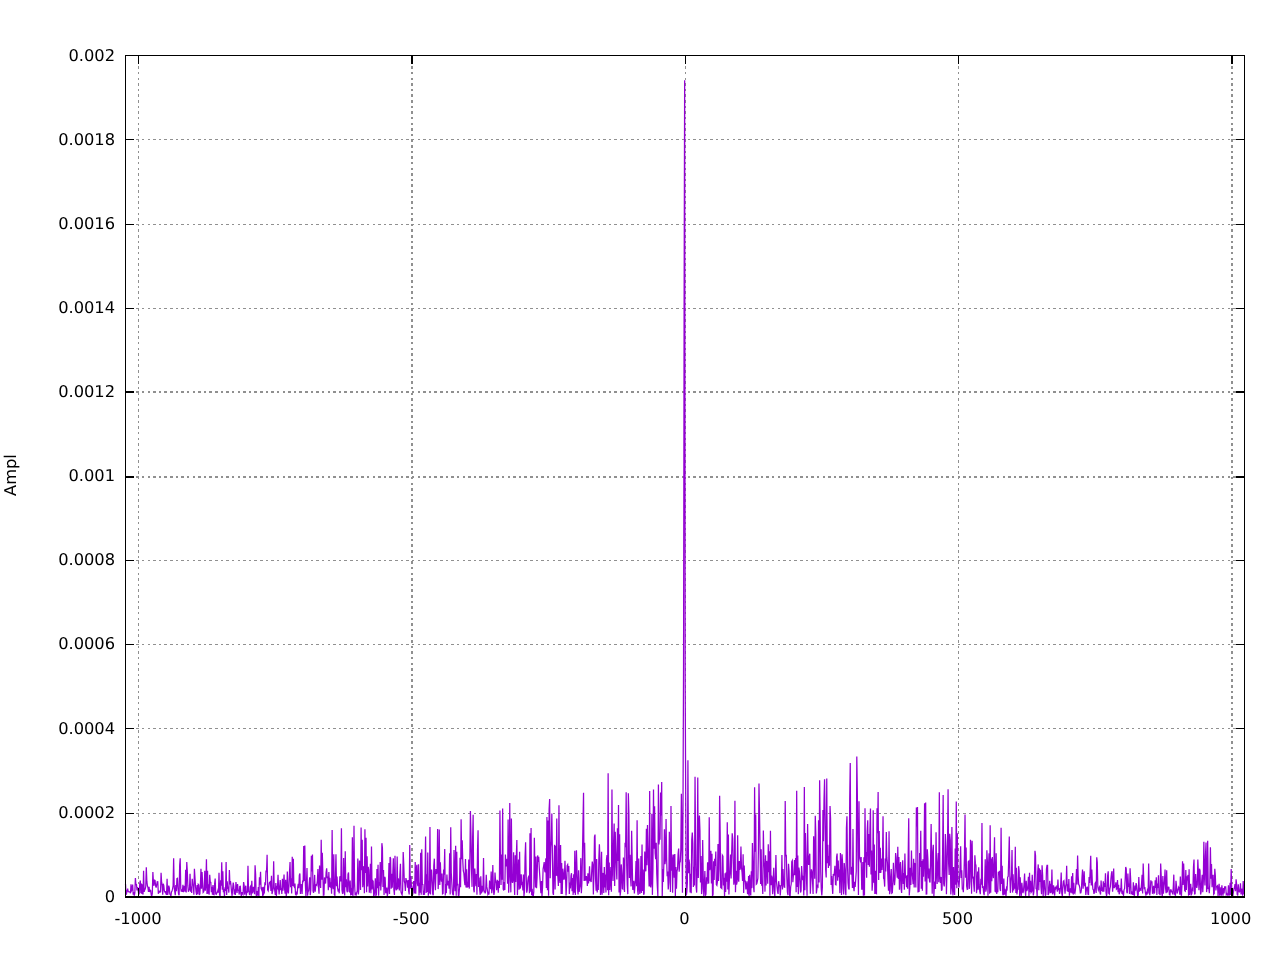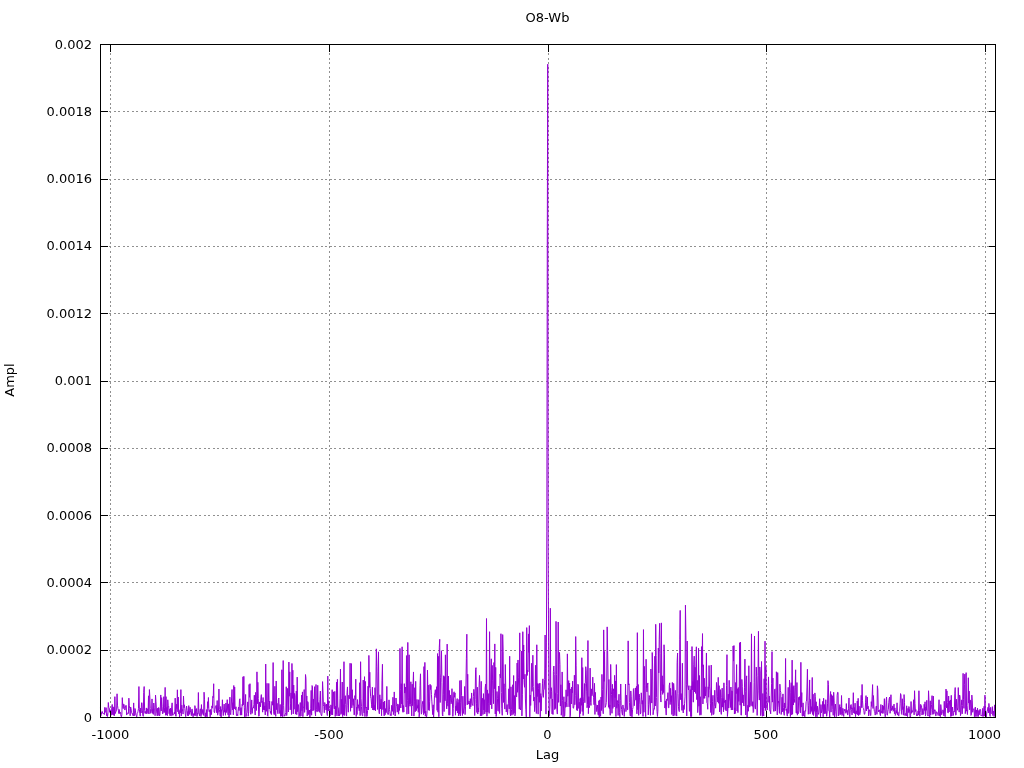--- a/index.html
+++ b/index.html
@@ -112,16 +112,14 @@
       <line x1="548.5" x2="548.5" y1="710.5" y2="717.5" stroke="#000000" shape-rendering="crispEdges"></line>
       <line x1="548.5" x2="548.5" y1="44.5" y2="51.5" stroke="#000000" shape-rendering="crispEdges"></line>
       <text x="547.5" y="739" text-anchor="middle" font-size="13px" fill="#000000">0</text>
       <line x1="766.5" x2="766.5" y1="710.5" y2="717.5" stroke="#000000" shape-rendering="crispEdges"></line>
       <line x1="766.5" x2="766.5" y1="44.5" y2="51.5" stroke="#000000" shape-rendering="crispEdges"></line>
       <text x="766.005859375" y="739" text-anchor="middle" font-size="13px" fill="#000000">500</text>
       <line x1="985.5" x2="985.5" y1="710.5" y2="717.5" stroke="#000000" shape-rendering="crispEdges"></line>
       <line x1="985.5" x2="985.5" y1="44.5" y2="51.5" stroke="#000000" shape-rendering="crispEdges"></line>
       <text x="984.51171875" y="739" text-anchor="middle" font-size="13px" fill="#000000">1000</text>
     </svg>
-  <div id="chart-title" class="axis-text">O8-Wb</div>
   <div id="y-axis-label" class="axis-text">Ampl</div>
-  <div id="x-axis-label" class="axis-text">Lag</div>
 </div>
 
 </body></html>

